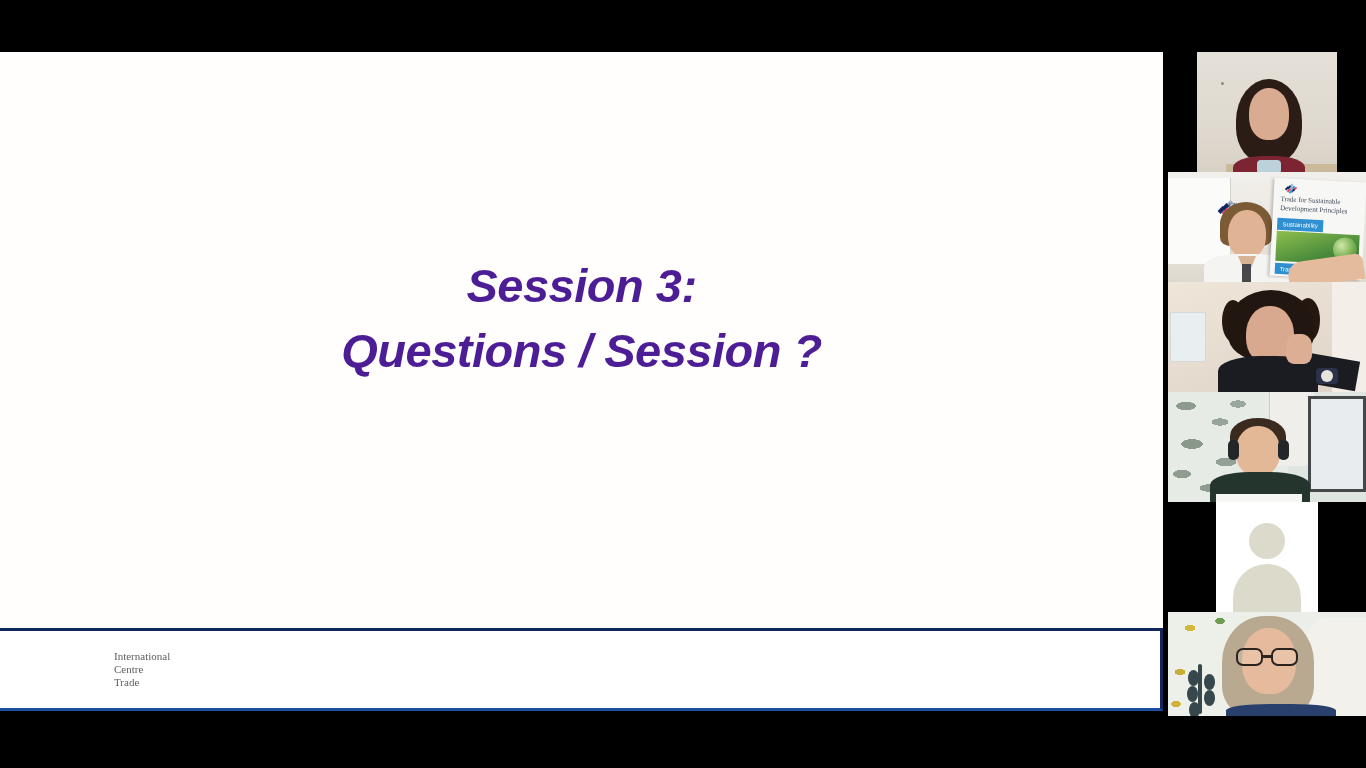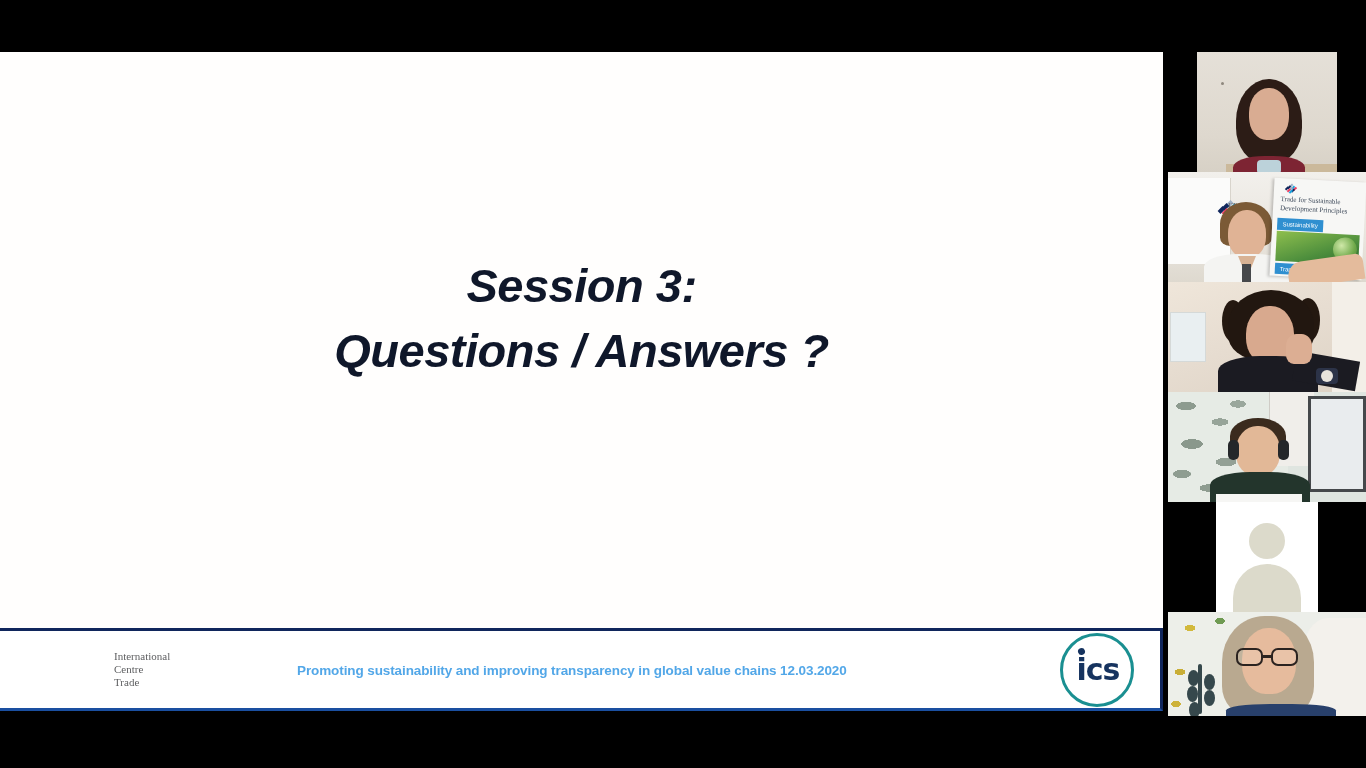--- a/index.html
+++ b/index.html
@@ -14,21 +14,21 @@
     position:absolute;left:0;top:52px;width:1163px;height:659px;
     background:#fffefd;overflow:hidden;
   }
   .slide-body{
     position:absolute;left:0;top:0;right:0;height:574px;
     display:flex;flex-direction:column;align-items:center;justify-content:center;
   }
   .title-block{
     text-align:center;
     margin-top:-40px;
-    color:#0f172a;
+    color:#4c1d95;
     font-weight:bold;font-style:italic;
     font-family:"Liberation Sans", sans-serif;
     letter-spacing:-0.5px;
   }
   .title-line1{font-size:47px;line-height:1.38;}
   .title-line2{font-size:47px;line-height:1.38;}
 
   
   .footer{
     position:absolute;left:0;bottom:0;width:1163px;height:83px;
@@ -190,43 +190,36 @@
 </head>
 <body>
 
 <div class="screen">
 
   <div class="slide">
 
     <div class="slide-body">
       <div class="title-block">
         <div class="title-line1">Session 3:</div>
-        <div class="title-line2">Questions / Answers ?</div>
+        <div class="title-line2">Questions / Session ?</div>
       </div>
     </div>
 
     <div class="footer">
 
       <div class="itc-logo-wrap">
         <div class="itc-mark" id="itc-mark"><b style="width: 20px; height: 11px; background: rgb(159, 176, 198); left: 19px; top: 6px;"></b><b style="width: 20px; height: 11px; background: rgb(24, 164, 224); left: 29.12px; top: 13.26px;"></b><b style="width: 20px; height: 11px; background: rgb(238, 63, 98); left: 39.24px; top: 20.52px;"></b><b style="width: 20px; height: 11px; background: rgb(16, 38, 92); left: 8.88px; top: 13.26px;"></b><b style="width: 20px; height: 11px; background: rgb(159, 176, 198); left: 19px; top: 20.52px;"></b><b style="width: 20px; height: 11px; background: rgb(16, 38, 92); left: 29.12px; top: 27.78px;"></b><b style="width: 20px; height: 11px; background: rgb(16, 38, 92); left: -1.24px; top: 20.52px;"></b><b style="width: 20px; height: 11px; background: rgb(238, 63, 98); left: 8.88px; top: 27.78px;"></b><b style="width: 20px; height: 11px; background: rgb(24, 164, 224); left: 19px; top: 35.04px;"></b></div>
         <div class="itc-name">
           <div>International</div>
           <div>Centre</div>
           <div>Trade</div>
         </div>
       </div>
 
-      <div class="footer-tagline">Promoting sustainability and improving transparency in global value chains 12.03.2020</div>
-
-      <div class="ics-logo">
-        <div class="ics-text">
-          <span class="ics-dot"></span>
-          <span>ics</span>
-        </div>
-      </div>
+
 
     </div>
   </div>
 
   <div class="filmstrip">
 
     <div class="tile t1">
       <div class="pillar">
         <div class="bg wall"></div>
         <div class="spot"></div>

